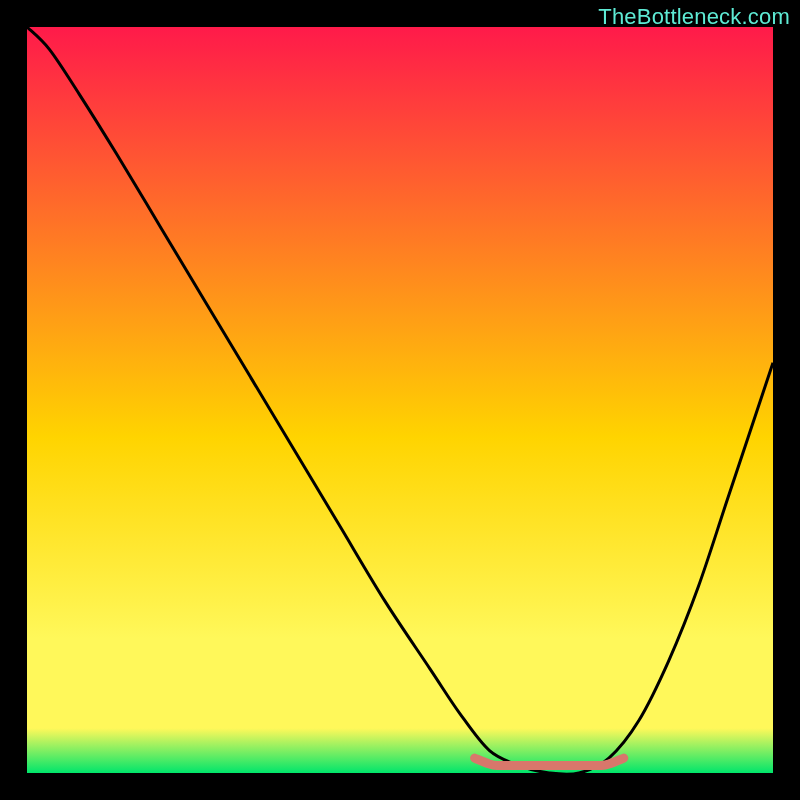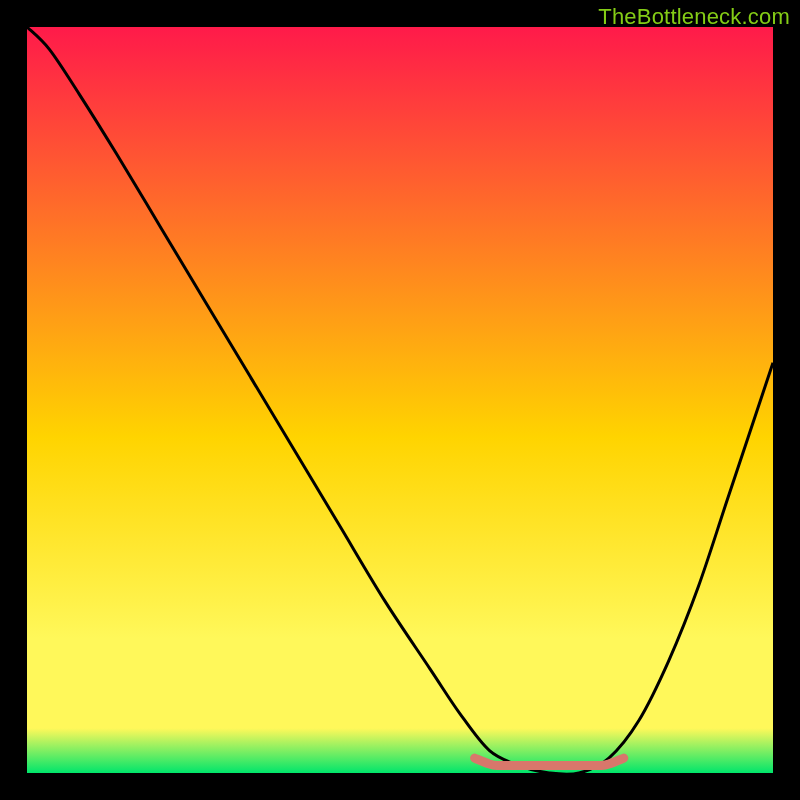--- a/index.html
+++ b/index.html
@@ -14,21 +14,21 @@
   .frame {
     position: relative;
     width: 800px;
     height: 800px;
     background: #000;
   }
   .watermark {
     position: absolute;
     top: 4px;
     right: 10px;
-    color: #84cc16;
+    color: #5eead4;
     font-size: 22px;
     font-weight: 500;
     letter-spacing: 0.2px;
     z-index: 5;
   }
   .plot {
     position: absolute;
     left: 27px;
     top: 27px;
     width: 746px;

